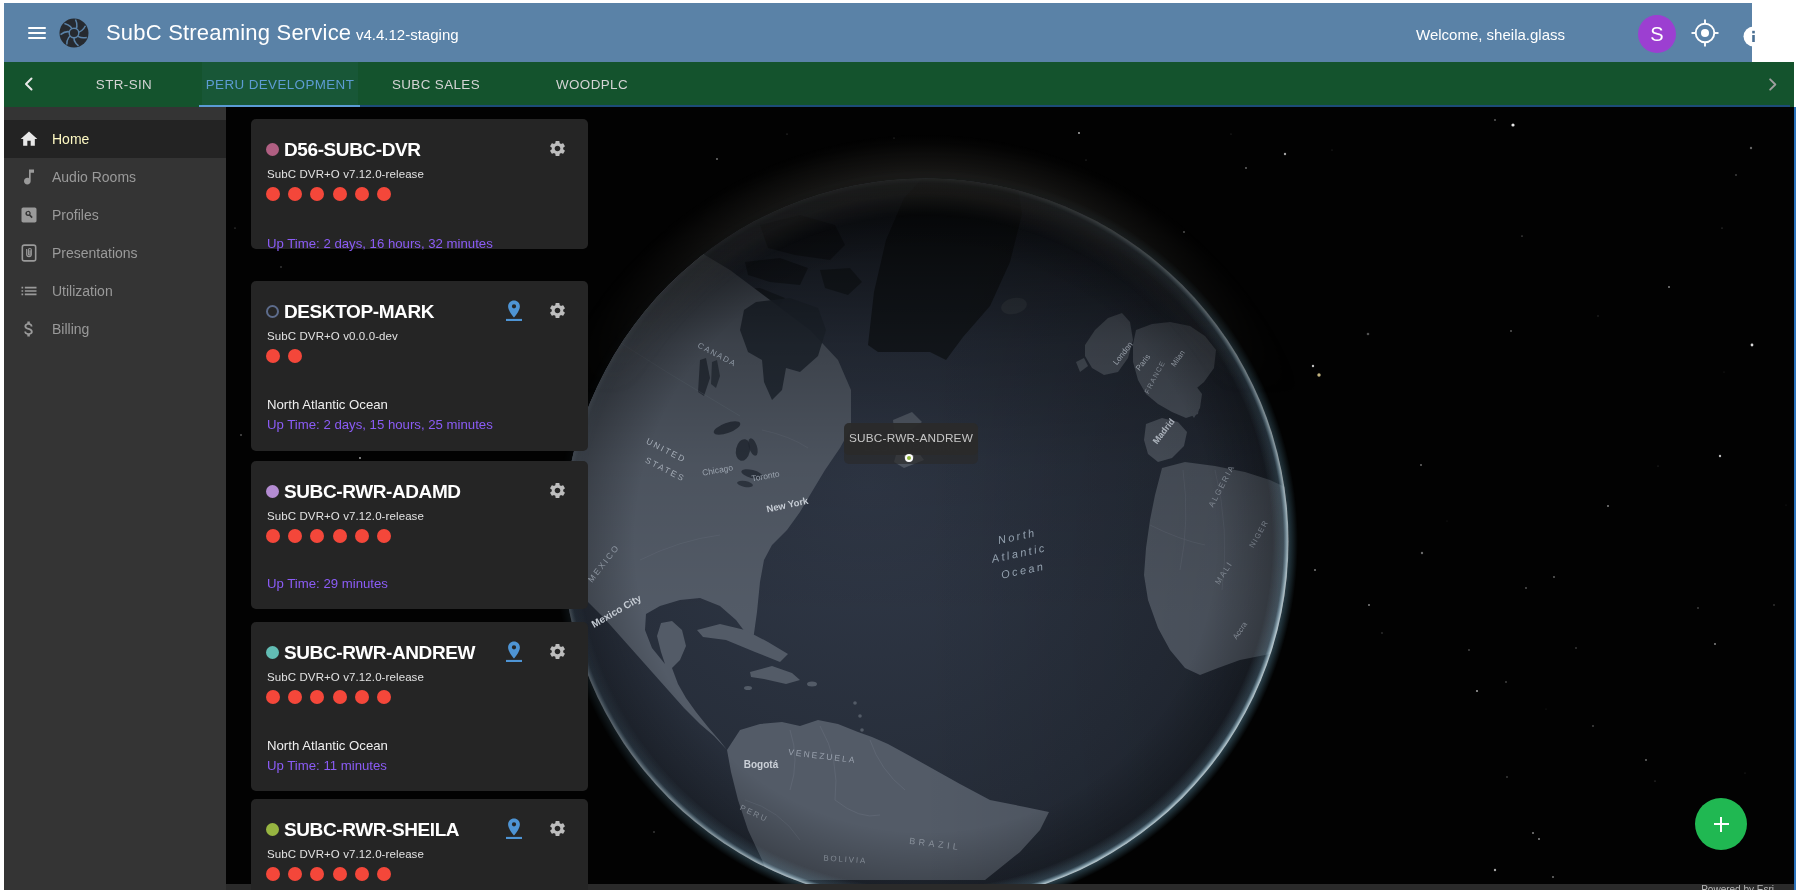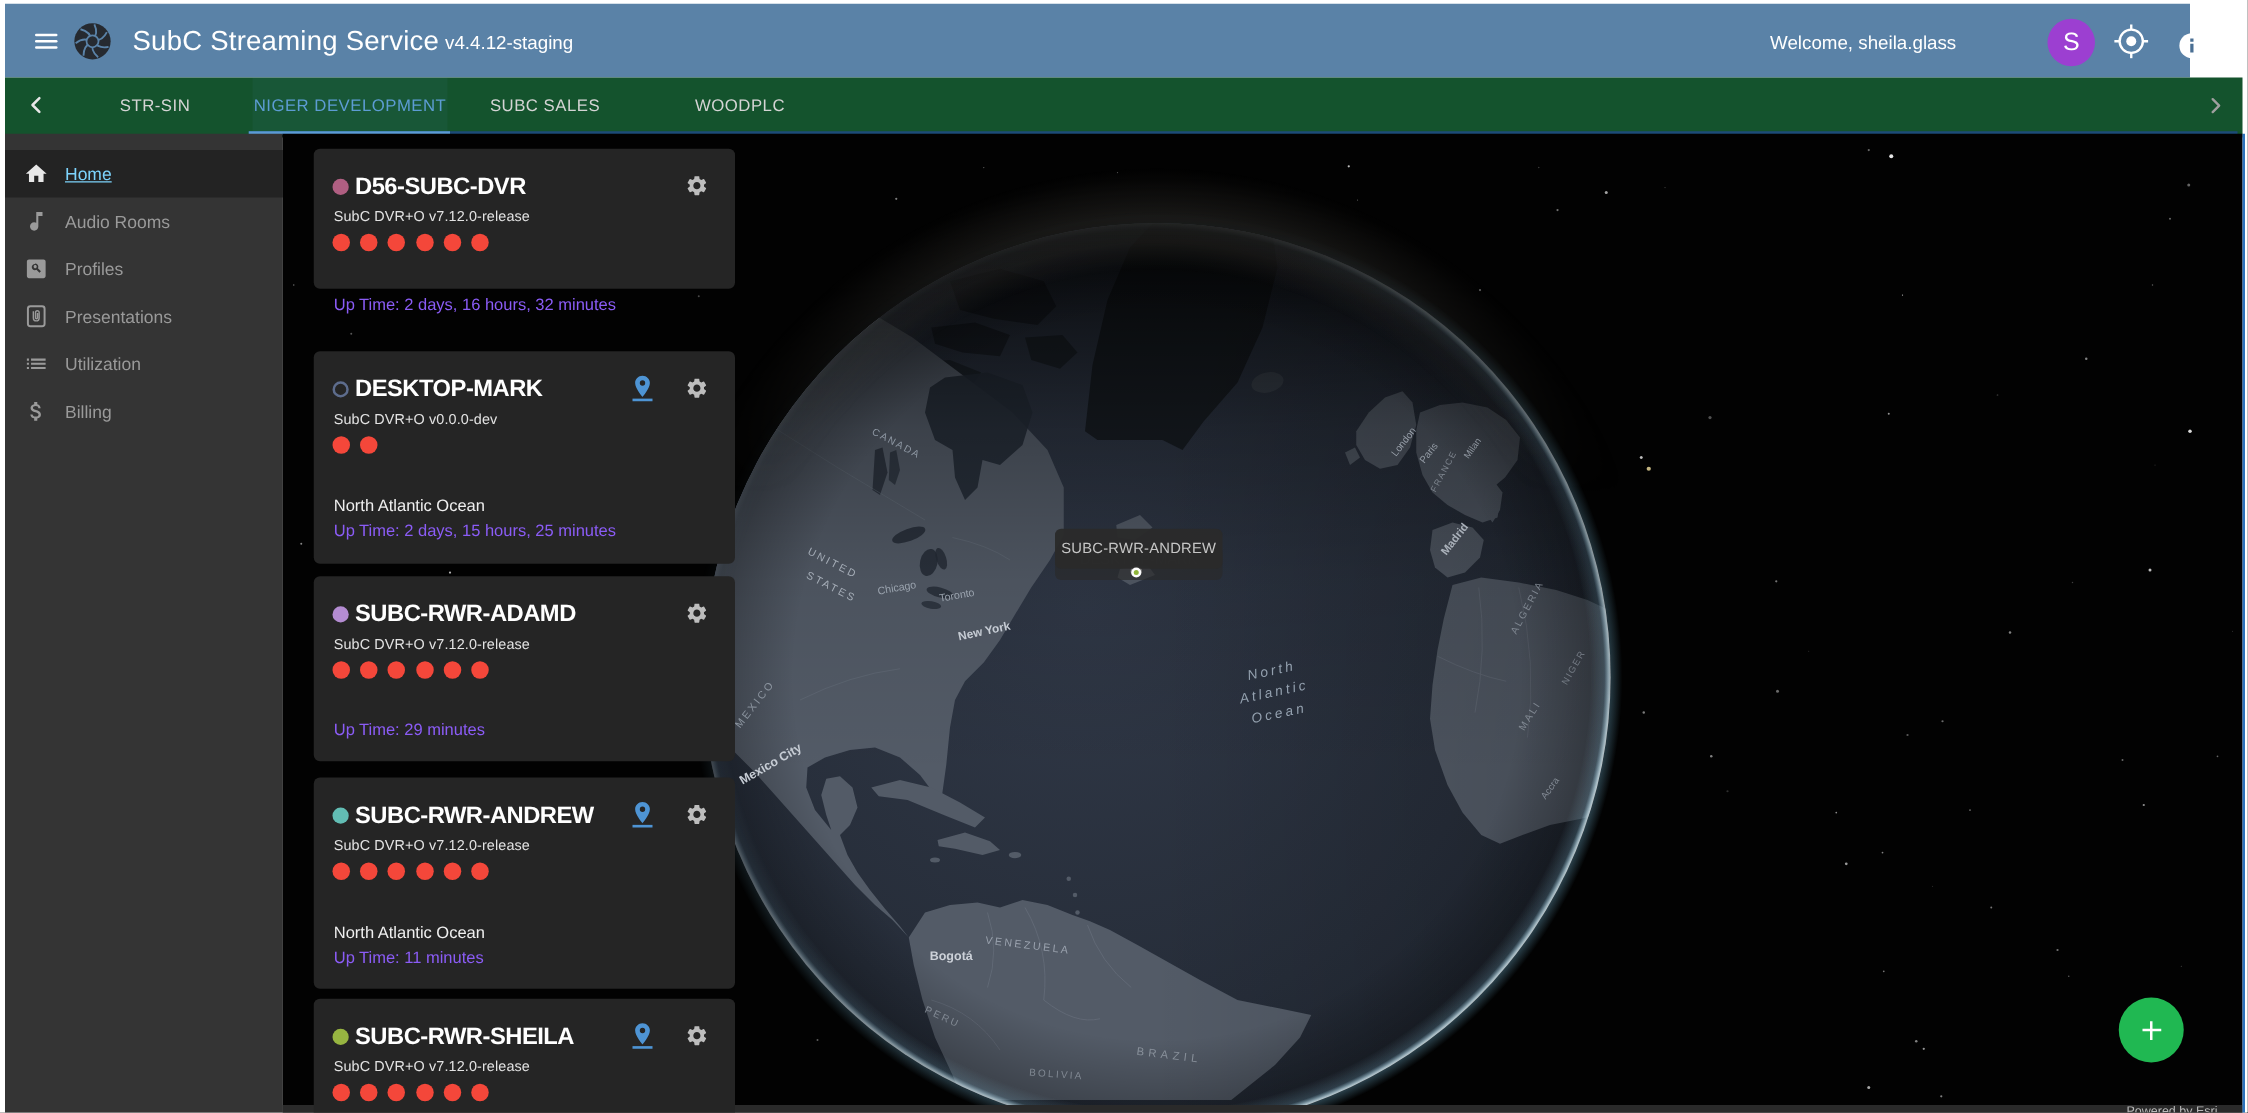--- a/index.html
+++ b/index.html
@@ -22,21 +22,21 @@
   .tab { position:absolute; top:0; height:45px; width:156px; line-height:45px; text-align:center; color:#d4d4d4; font-size:13.4px; letter-spacing:0.4px; white-space:nowrap; }
   .tab.active { color:#5d9cd3; background:rgba(100,160,215,0.06); }
   #tabline { position:absolute; left:195px; top:102px; width:1591px; height:2.5px; background:#1d4b78; }
   #tabunderline { position:absolute; left:195px; top:102px; width:161px; height:3px; background:#5b9bd5; }
 
   
   #sidebar { position:absolute; left:0; top:104px; width:222px; height:783px; background:#343434; }
   .sitem { position:absolute; left:0; width:222px; height:38px; }
   .sitem .lbl { position:absolute; left:48px; top:11px; font-size:14px; color:#9a9a9a; }
   .sitem.active { background:#232323; }
-  .sitem.active .lbl { color:#7dd3fc;text-decoration:underline; }
+  .sitem.active .lbl { color:#fef9c3; }
   .sicon { position:absolute; left:15px; top:9px; width:20px; height:20px; }
 
   
   #map { position:absolute; left:222px; top:104px; width:1568px; height:783px; background:#000; overflow:hidden; }
   #mapsvg { position:absolute; left:0; top:0; }
   #maprightline { position:absolute; left:1789.5px; top:104px; width:2.5px; height:783px; background:#2e74bd; z-index:6; }
   #attrib { position:absolute; left:0; bottom:0; width:1568px; height:6.5px; background:#2a2a2a; color:#b9b9b9; font-size:10px; text-align:right; padding-right:20px; line-height:12px; overflow:hidden; }
 
   
   #tip { position:absolute; left:618px; top:316px; width:134px; height:32px; background:rgba(42,42,42,0.95); border-radius:5px; color:#c6c6c6; font-size:11.8px; text-align:center; line-height:31px; letter-spacing:0.2px; }
@@ -100,21 +100,21 @@
       <rect x="9.2" y="9" width="2.6" height="7" fill="#4a6f93"></rect>
       <rect x="9.2" y="4.8" width="2.6" height="2.6" fill="#4a6f93"></rect>
     </svg>
   </div>
 
   <div id="tabstrip">
     <svg style="position:absolute;left:16px;top:13px;" width="18" height="18" viewBox="0 0 18 18">
         <path d="M11.5 3.5 L6 9 L11.5 14.5" stroke="#e8e8e8" stroke-width="2" fill="none" stroke-linecap="round" stroke-linejoin="round"></path>
       </svg>
     <div class="tab" style="left:42px;">STR-SIN</div>
-    <div class="tab active" style="left:198px;">NIGER DEVELOPMENT</div>
+    <div class="tab active" style="left:198px;">PERU DEVELOPMENT</div>
     <div class="tab" style="left:354px;">SUBC SALES</div>
     <div class="tab" style="left:510px;">WOODPLC</div>
     <svg style="position:absolute;left:1760px;top:14px;" width="17" height="17" viewBox="0 0 18 18">
         <path d="M6.5 3.5 L12 9 L6.5 14.5" stroke="#9f9f9f" stroke-width="2" fill="none" stroke-linecap="round" stroke-linejoin="round"></path>
       </svg>
   </div>
   <div id="tabline"></div>
   <div id="tabunderline"></div>
 
   <div id="sidebar">
@@ -412,21 +412,21 @@
 
 <circle cx="909" cy="457" r="4.6" fill="#fdfdfd"></circle>
 <circle cx="909" cy="457" r="2.7" fill="#97bd3a"></circle>
 </svg>
     <div id="tip2">DESKTOP-MARK</div>
     <div id="tip">SUBC-RWR-ANDREW</div>
     <div id="marker"></div>
     <div id="attrib">Powered by Esri</div>
     <div id="fab"></div>
 
-    <div class="card" id="card1" style="top:12px; height:112px;text-align:right;">
+    <div class="card" id="card1" style="top:12px; height:130px;text-align:right;">
       <div class="cdot" style="background:#b05f82;"></div>
       <div class="ctitle">D56-SUBC-DVR</div>
       <div class="csub">SubC DVR+O v7.12.0-release</div>
       <div class="cdots"><span></span><span></span><span></span><span></span><span></span><span></span></div>
       <div class="cup" style="top:117px;">Up Time: 2 days, 16 hours, 32 minutes</div>
       <svg class="cgear" width="19" height="19" viewBox="0 0 24 24" fill="#bdbdbd">
           <path d="M19.14 12.94c.04-.3.06-.61.06-.94 0-.32-.02-.64-.07-.94l2.03-1.58c.18-.14.23-.41.12-.61l-1.92-3.32c-.12-.22-.37-.29-.59-.22l-2.39.96c-.5-.38-1.03-.7-1.62-.94l-.36-2.54c-.04-.24-.24-.41-.48-.41h-3.84c-.24 0-.43.17-.47.41l-.36 2.54c-.59.24-1.13.57-1.62.94l-2.39-.96c-.22-.08-.47 0-.59.22L2.74 8.87c-.12.21-.08.47.12.61l2.03 1.58c-.05.3-.09.63-.09.94s.02.64.07.94l-2.03 1.58c-.18.14-.23.41-.12.61l1.92 3.32c.12.22.37.29.59.22l2.39-.96c.5.38 1.03.7 1.62.94l.36 2.54c.05.24.24.41.48.41h3.84c.24 0 .44-.17.47-.41l.36-2.54c.59-.24 1.13-.56 1.62-.94l2.39.96c.22.08.47 0 .59-.22l1.92-3.32c.12-.22.07-.47-.12-.61l-2.01-1.58zM12 15.6c-1.98 0-3.6-1.62-3.6-3.6s1.62-3.6 3.6-3.6 3.6 1.62 3.6 3.6-1.62 3.6-3.6 3.6z"></path>
         </svg>
     </div>
 

